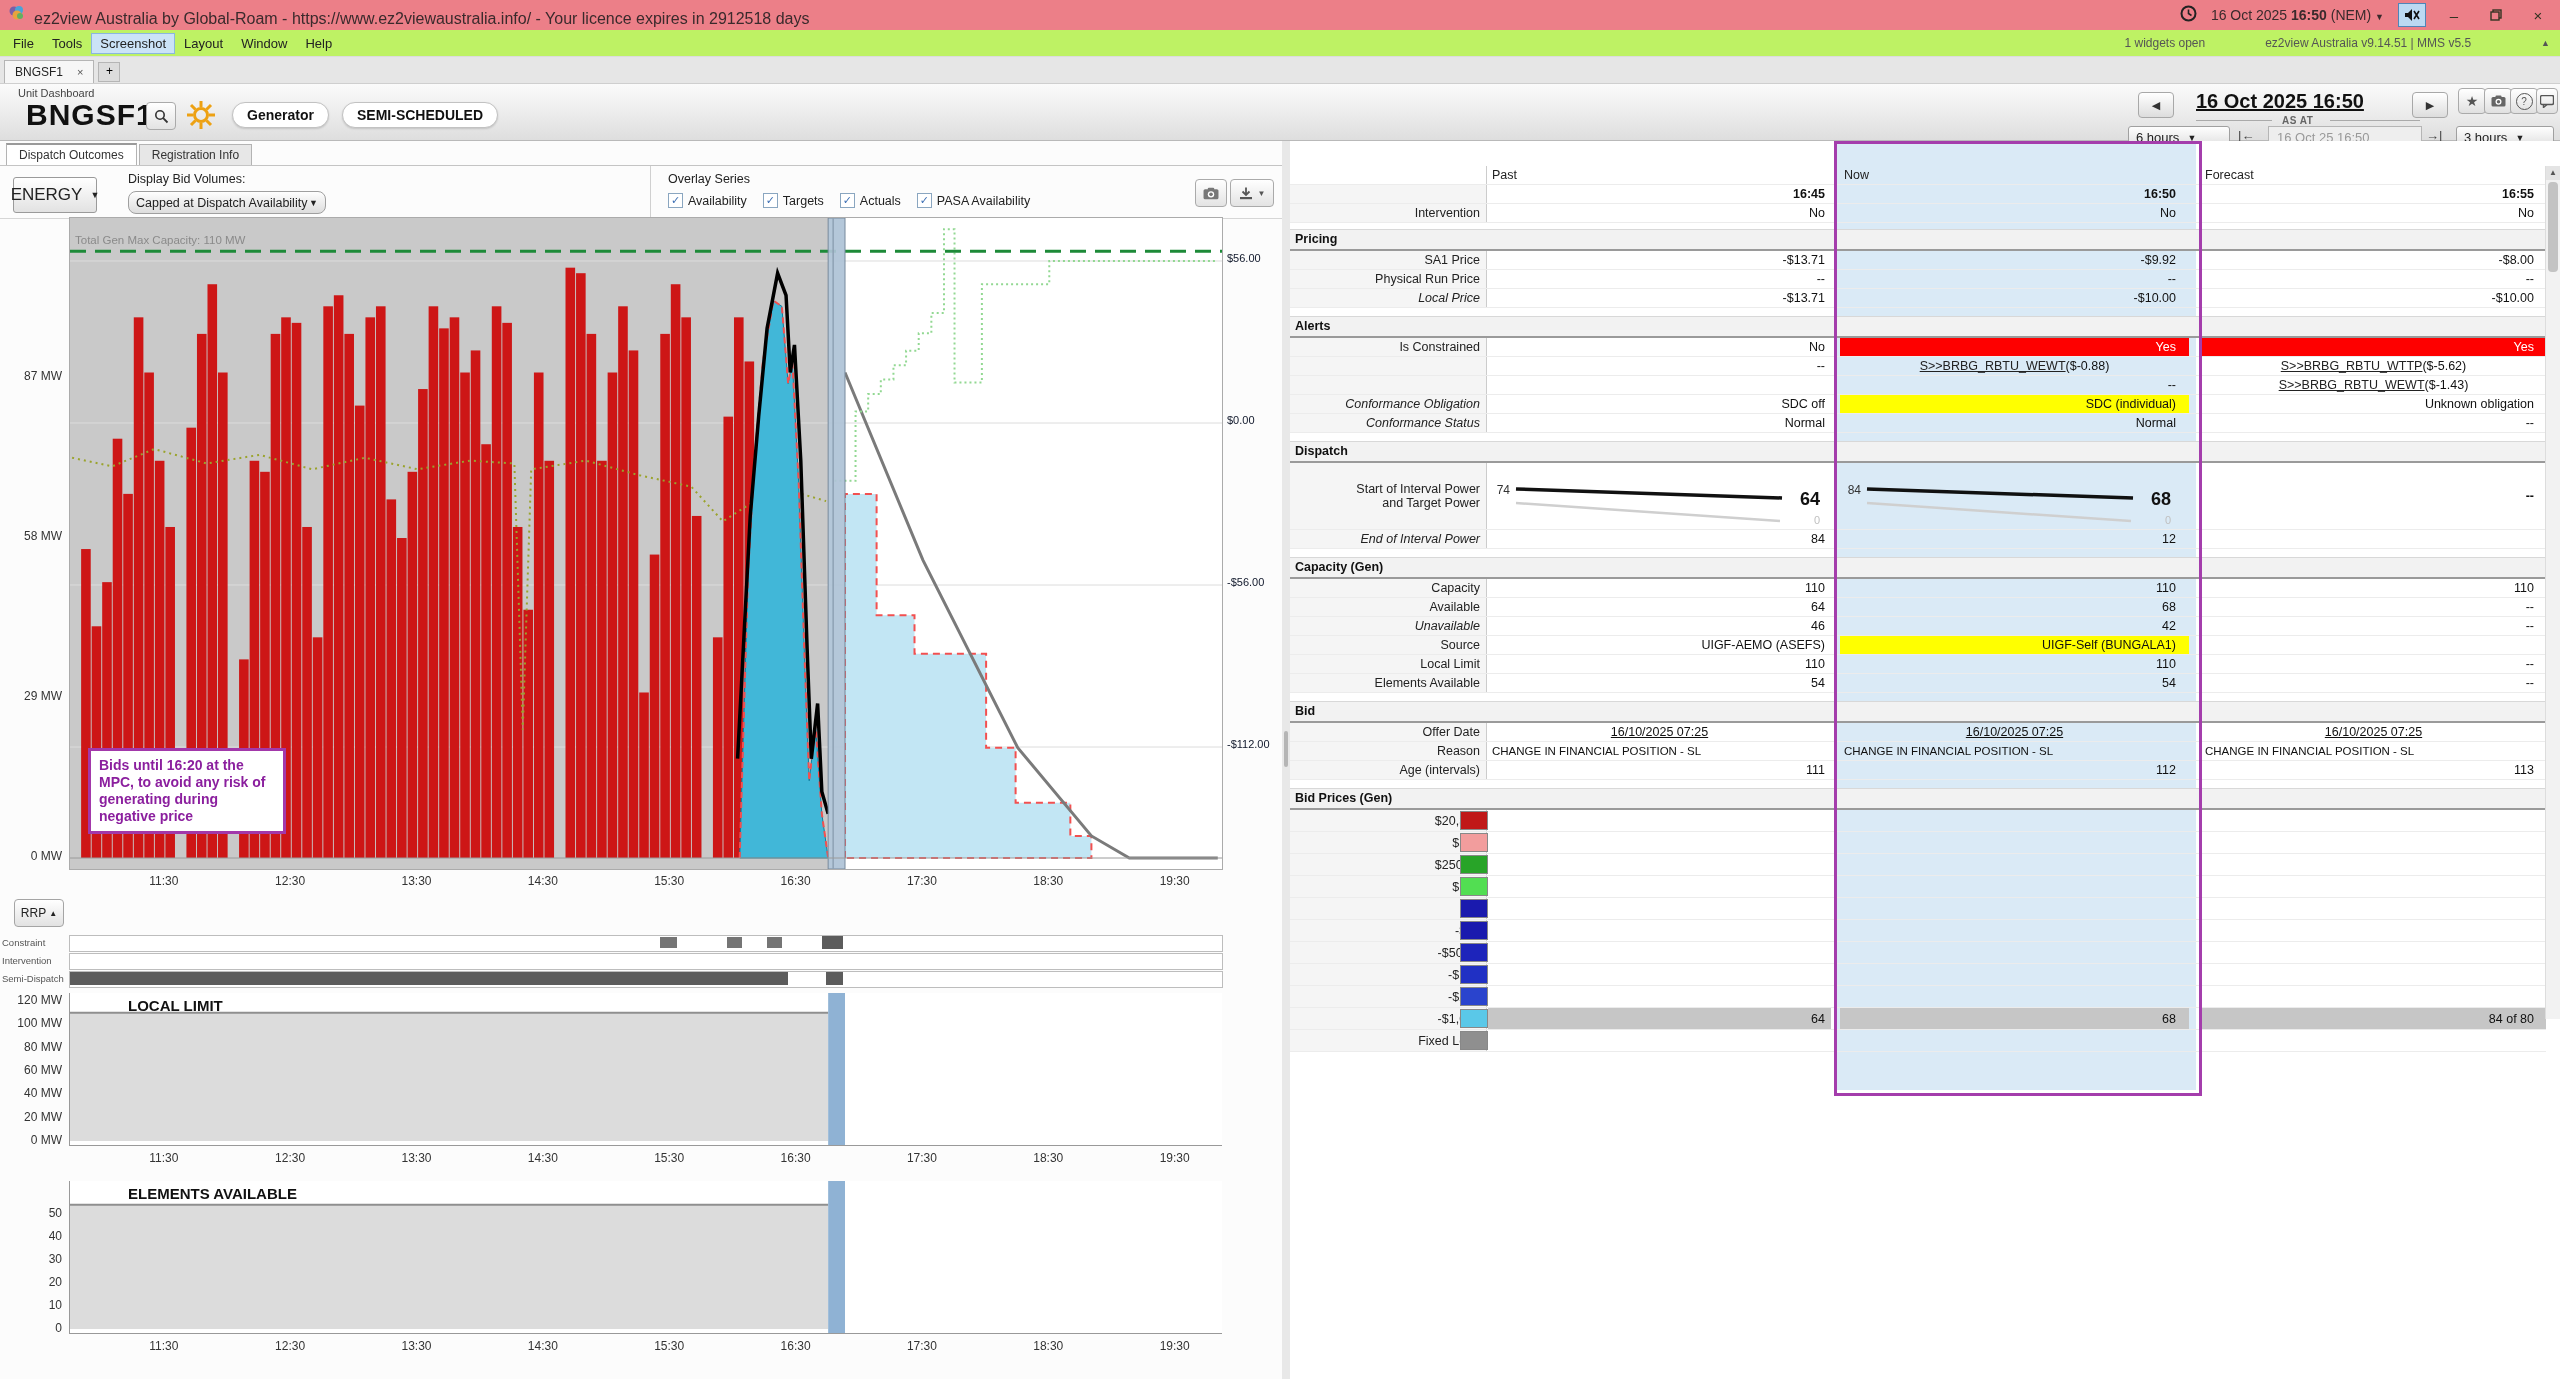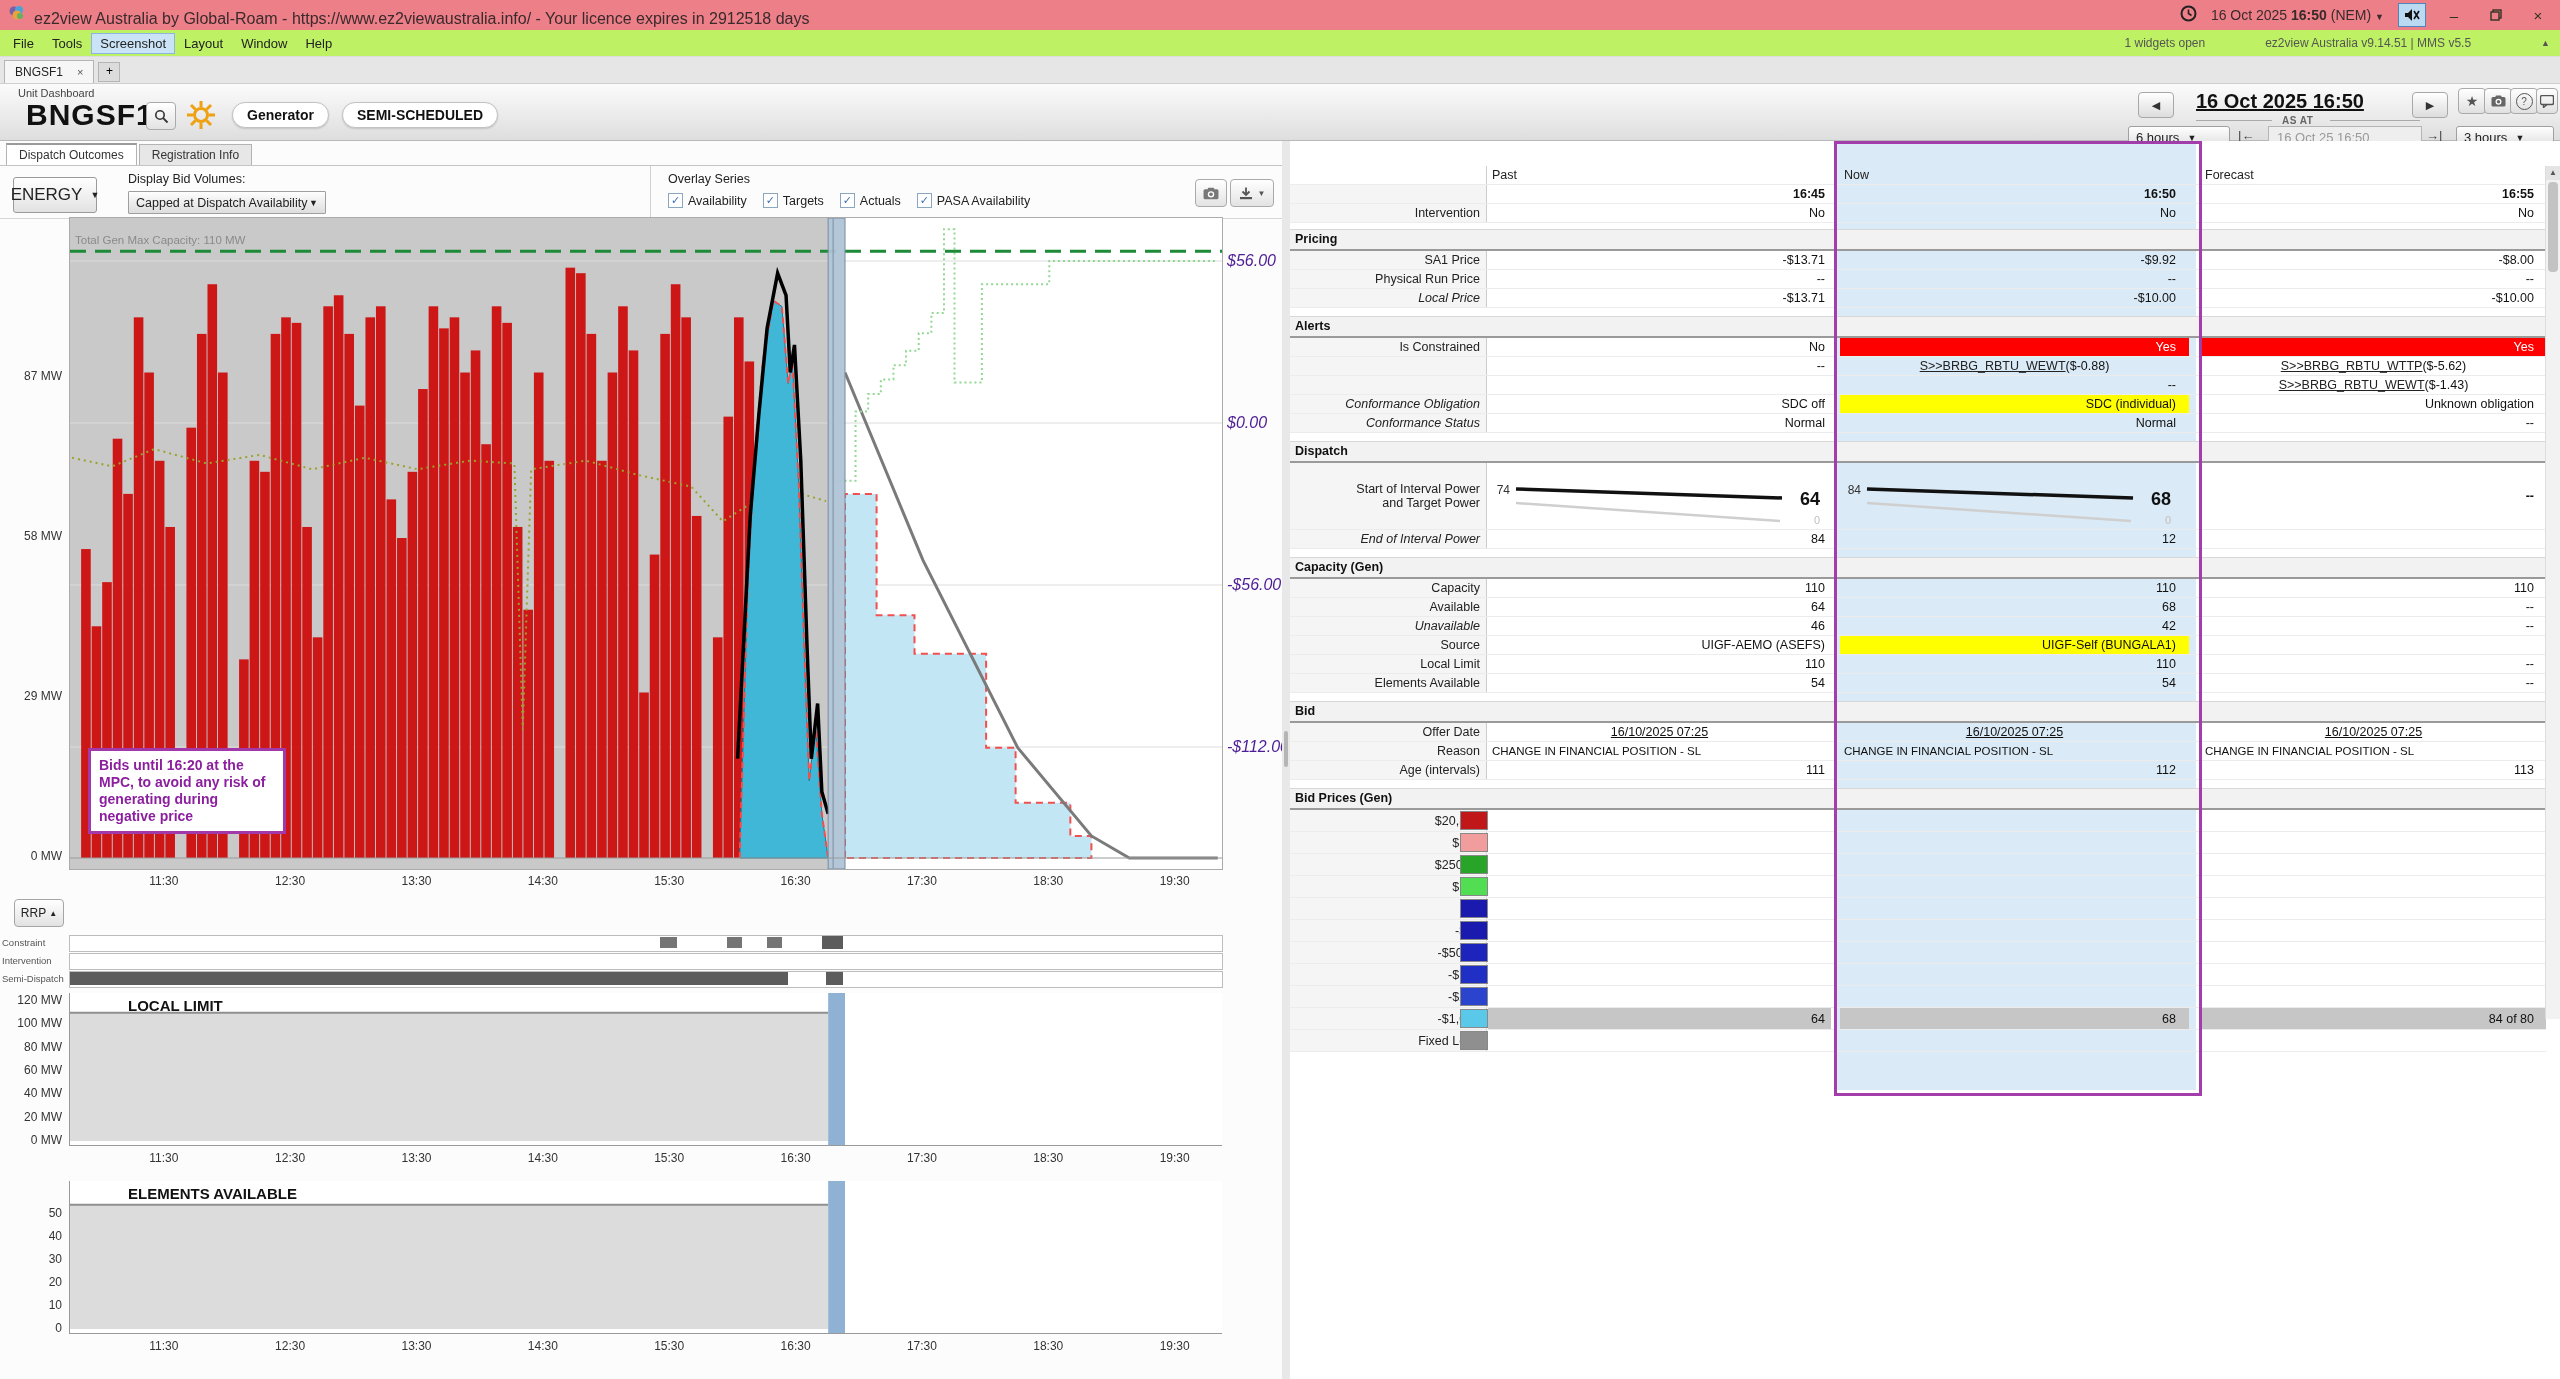--- a/index.html
+++ b/index.html
@@ -39,28 +39,28 @@
   .splitter{position:absolute;left:1282px;top:0;width:8px;height:1241px;background:#e8e8e8;border-right:1px solid #cfcfcf;}
   .split-handle{position:absolute;left:2px;top:590px;width:4px;height:36px;background:#b5b5b5;border-radius:2px;}
   .right-panel{position:absolute;left:1290px;top:0;right:0;height:1241px;background:#fff;}
   
   .ptabs{position:absolute;left:0;top:0;height:24px;display:flex;align-items:flex-end;padding-left:6px;}
   .ptab{font-size:12px;padding:3px 12px;border:1px solid #b3b3b3;border-bottom:none;background:#e7e7e7;color:#333;margin-right:2px;}
   .ptab.active{background:#fff;font-weight:normal;border-top:2px solid #9a9a9a;}
   .controls{position:absolute;left:0;top:24px;width:1282px;height:52px;border-top:1px solid #c4c4c4;border-bottom:1px solid #d6d6d6;background:#fcfcfc;}
   .energy{position:absolute;left:13px;top:11px;width:82px;height:34px;border:1px solid #9a9a9a;border-radius:3px;background:linear-gradient(#fff,#e2e2e2);font-size:17px;display:flex;align-items:center;justify-content:center;gap:8px;color:#222;}
   .ctl-label{position:absolute;font-size:12.5px;color:#222;}
-  .combo2{position:absolute;height:21px;border:1px solid #9f9f9f;border-radius:1px;background:linear-gradient(#fefefe,#ddd);font-size:12.5px;display:flex;align-items:center;justify-content:space-between;padding:0 7px;color:#222;}
+  .combo2{position:absolute;height:21px;border:1px solid #9f9f9f;border-radius:8px;background:linear-gradient(#fefefe,#ddd);font-size:12.5px;display:flex;align-items:center;justify-content:space-between;padding:0 7px;color:#222;}
   .cbrow{position:absolute;left:668px;top:27px;display:flex;gap:16px;align-items:center;}
   .cbitem{display:flex;align-items:center;gap:5px;font-size:12.5px;color:#222;}
   .cbbox{width:13px;height:13px;border:1px solid #8aa6c0;background:#fff;color:#3d6fb4;font-size:11px;line-height:12px;text-align:center;}
   
   .chartwrap{position:absolute;left:0;top:76px;width:1282px;height:682px;}
   .ylab{position:absolute;width:62px;text-align:right;font-size:12px;color:#333;}
-  .yrlab{position:absolute;left:1227px;font-size:16px;color:#4c1d95;font-style:italic;}
+  .yrlab{position:absolute;left:1227px;font-size:11px;color:#0f172a;}
   .xlab{position:absolute;width:56px;text-align:center;font-size:12px;color:#333;}
   .annot{position:absolute;left:88px;top:531px;width:176px;background:#fff;border:3px solid #a238aa;color:#8b1f9e;font-weight:bold;font-size:14px;line-height:1.22;padding:6px 8px;}
   .rrpbtn{position:absolute;left:14px;top:758px;width:48px;height:26px;border:1px solid #a5a5a5;border-radius:4px;background:linear-gradient(#fff,#e2e2e2);font-size:12px;color:#222;display:flex;align-items:center;justify-content:center;gap:3px;}
   .striplab{position:absolute;width:64px;text-align:left;font-size:9.5px;color:#555;padding-top:2px;}
   .striptrack{position:absolute;left:69px;width:1152px;height:15px;background:#fff;border:1px solid #bdbdbd;}
   .stripblock{position:absolute;top:1px;height:11px;background:#757575;}
   .minititle{font-weight:bold;font-size:15px;fill:#111;}
   
   .now-under{position:absolute;left:547px;top:2px;width:359px;height:947px;background:#daeaf6;}
   .now-border{position:absolute;left:544px;top:0px;width:362px;height:949px;border:3px solid #a43dac;pointer-events:none;z-index:6;}

